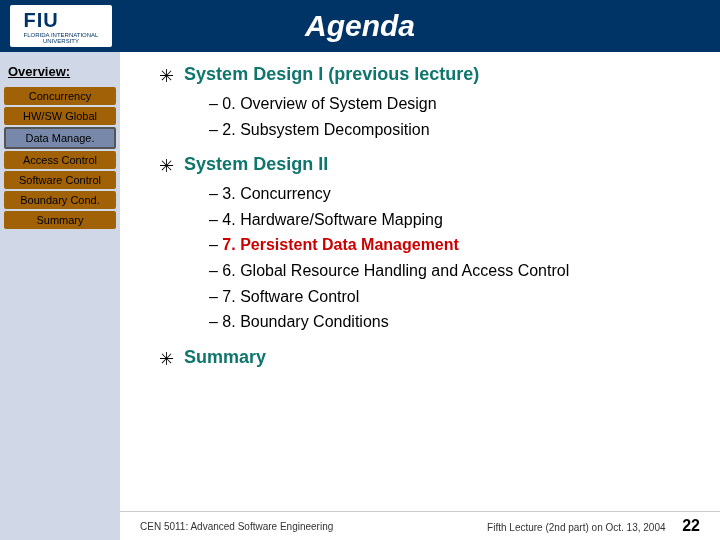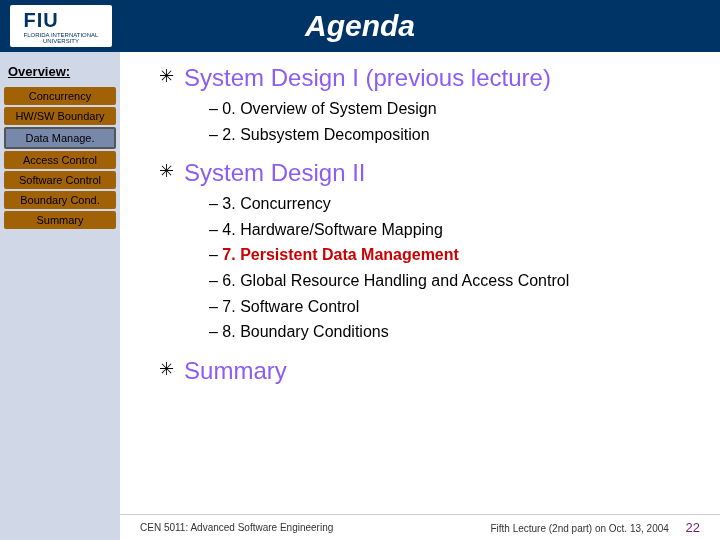--- a/index.html
+++ b/index.html
@@ -122,23 +122,23 @@
 
     .bullet-star {
       font-size: 18px;
       color: #000;
       margin-right: 10px;
       margin-top: 1px;
       flex-shrink: 0;
     }
 
     .section-title {
-      font-size: 24px;
-      font-weight: normal;
-      color: #8b5cf6;
+      font-size: 18px;
+      font-weight: bold;
+      color: #0f766e;
     }
 
     .sub-items {
       margin-left: 50px;
       margin-top: 2px;
     }
 
     .sub-item {
       font-size: 16px;
       color: #000;
@@ -148,23 +148,23 @@
     .sub-item::before {
       content: "– ";
     }
 
     .highlight-red {
       color: #cc0000;
       font-weight: bold;
     }
 
     .page-num {
-      font-size: 13px;
-      font-weight: normal;
-      color: #701a75;
+      font-size: 16px;
+      font-weight: bold;
+      color: #000000;
     }
   </style>
 </head>
 <body>
 
 <div class="header">
   <div class="logo-area">
     <div class="logo-box">
       <div>
         <div class="logo-text">FIU</div>
@@ -173,21 +173,21 @@
     </div>
   </div>
   <div class="header-title">Agenda</div>
 </div>
 
 <div class="main">
 
   <div class="sidebar">
     <div class="sidebar-label">Overview:</div>
     <div class="sidebar-item">Concurrency</div>
-    <div class="sidebar-item">HW/SW Boundary</div>
+    <div class="sidebar-item">HW/SW Global</div>
     <div class="sidebar-item highlighted">Data Manage.</div>
     <div class="sidebar-item">Access Control</div>
     <div class="sidebar-item">Software Control</div>
     <div class="sidebar-item">Boundary Cond.</div>
     <div class="sidebar-item">Summary</div>
   </div>
 
   <div class="content">
 
     <div class="section">

